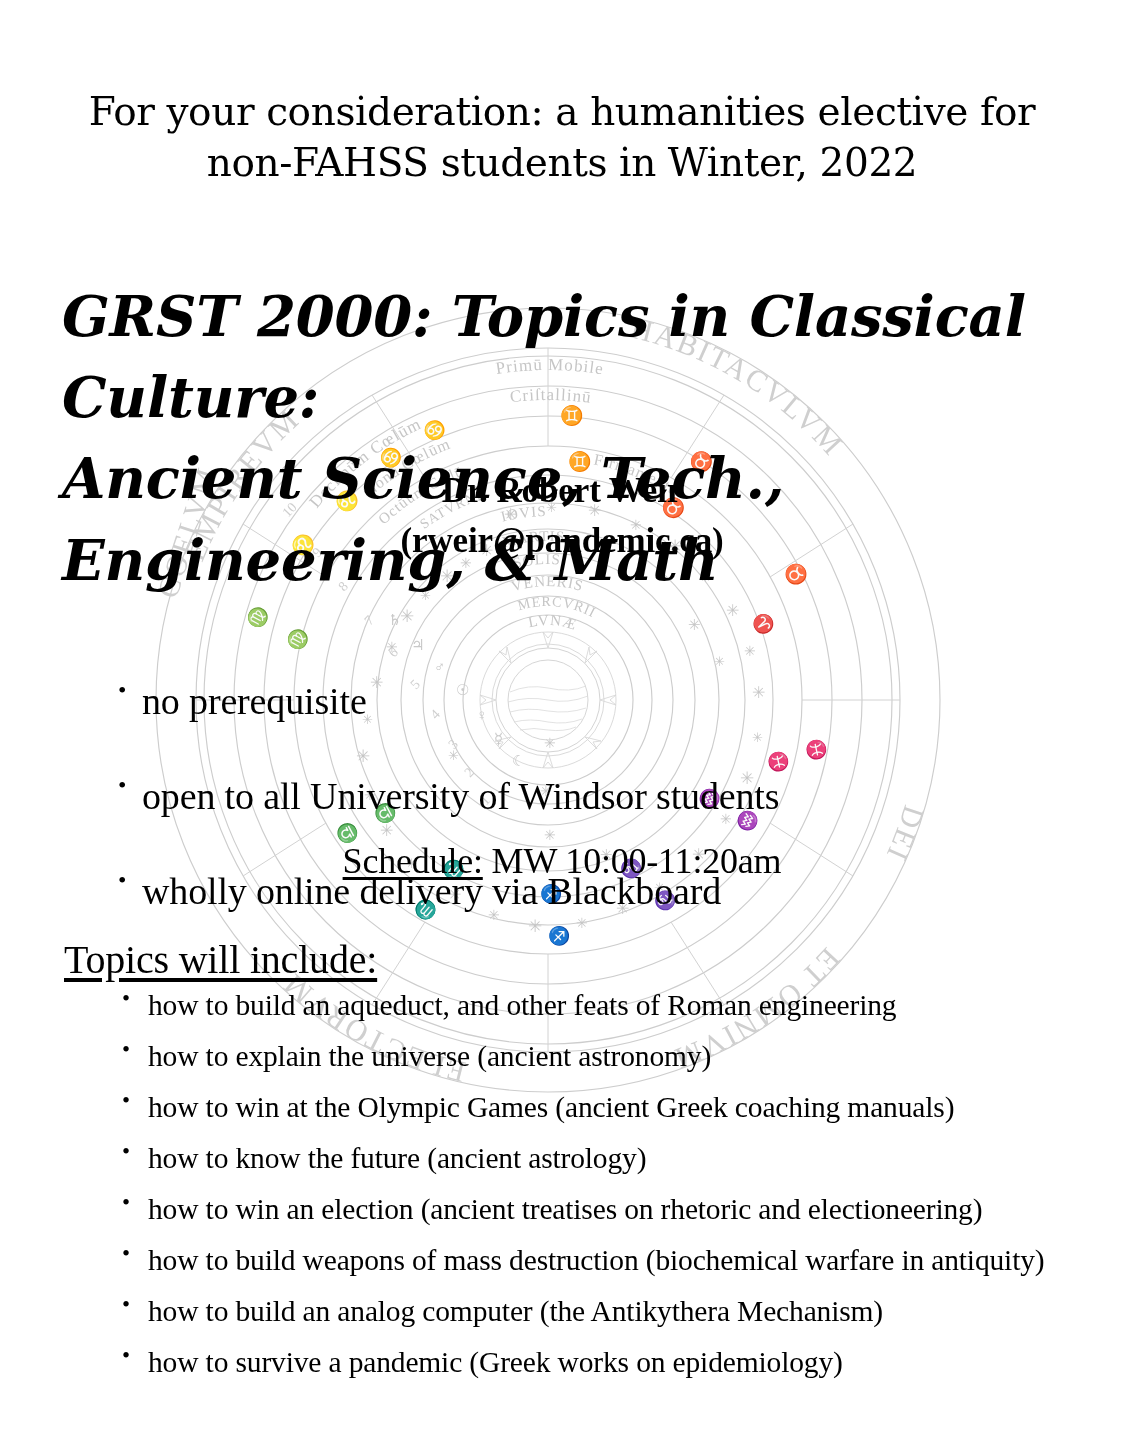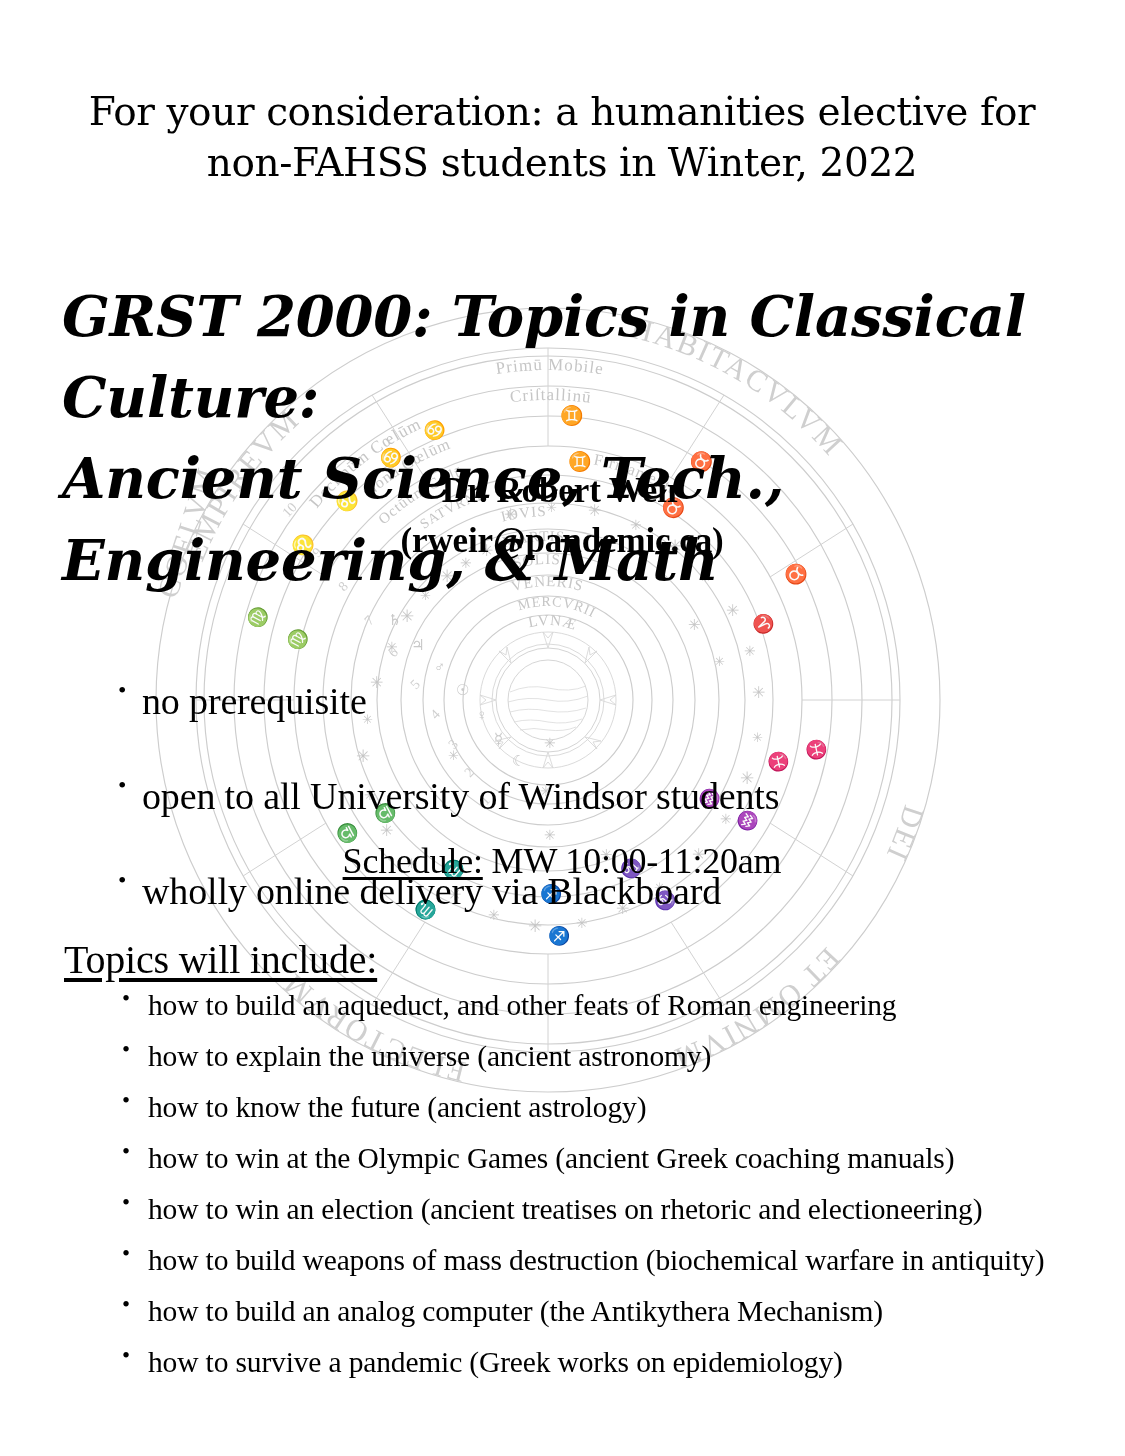--- a/index.html
+++ b/index.html
@@ -381,21 +381,21 @@
   <div class="schedule">
     <span class="sched-label">Schedule:</span>
     <span>MW 10:00-11:20am</span>
   </div>
 
   <div class="topics-heading">Topics will include:</div>
 
   <ul class="topics-list">
     <li>how to build an aqueduct, and other feats of Roman engineering</li>
     <li>how to explain the universe (ancient astronomy)</li>
+    <li>how to win at the Olympic Games (ancient Greek coaching manuals)</li>
     <li>how to know the future (ancient astrology)</li>
-    <li>how to win at the Olympic Games (ancient Greek coaching manuals)</li>
     <li>how to win an election (ancient treatises on rhetoric and electioneering)</li>
     <li>how to build weapons of mass destruction (biochemical warfare in antiquity)</li>
     <li>how to build an analog computer (the Antikythera Mechanism)</li>
     <li>how to survive a pandemic (Greek works on epidemiology)</li>
   </ul>
 
 </div>
 
 </body></html>

